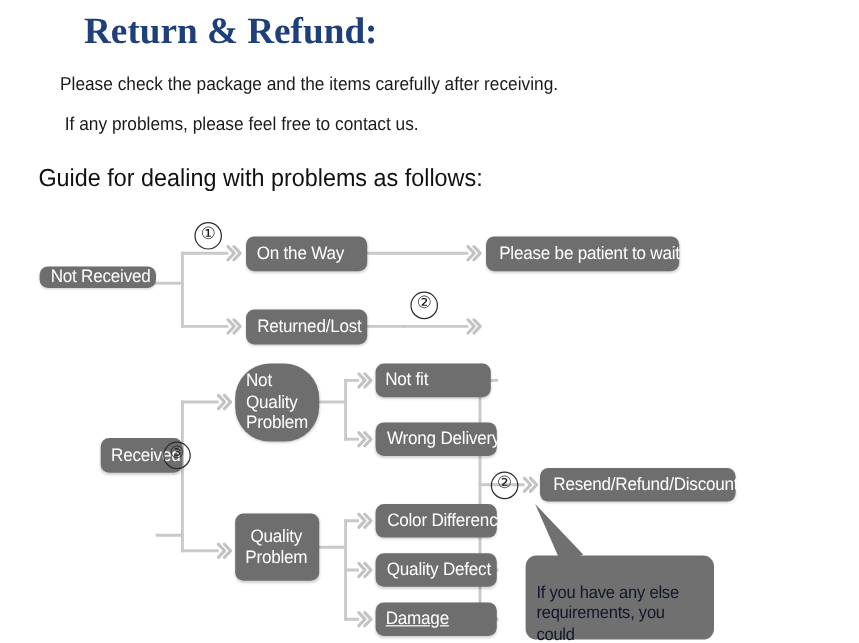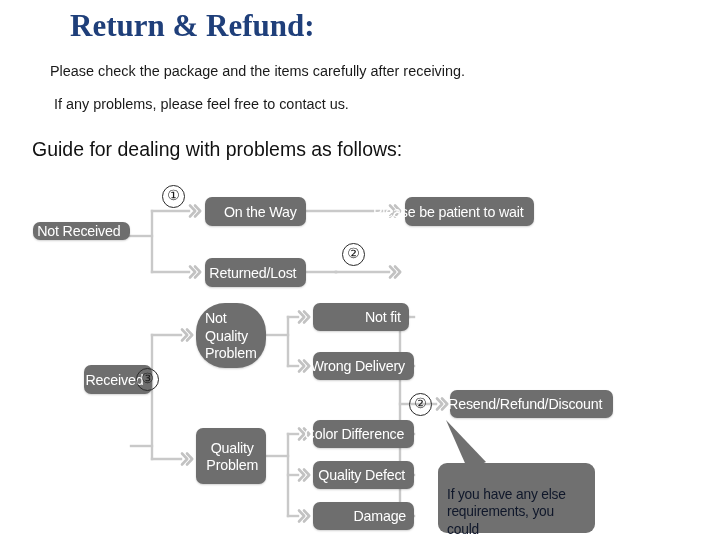--- a/index.html
+++ b/index.html
@@ -77,21 +77,21 @@
     position: absolute;
     box-sizing: border-box;
     background: #6e6e6e;
     border-radius: 7px;
     color: #ffffff;
     font-family: "Liberation Sans", sans-serif;
     font-size: 15px;
     line-height: 1.16;
     display: flex;
     align-items: center;
-    justify-content: flex-end;
+    justify-content: flex-start;
     text-align: center;
     padding: 0 7px;
     white-space: nowrap;
     box-shadow: 0 1px 2px rgba(0,0,0,0.18);
     letter-spacing: -0.2px;
   }
   .node.left-text {
     justify-content: flex-start;
     text-align: left;
     white-space: pre-line;
@@ -235,21 +235,21 @@
   </div>
 
   <div class="node" style="left:205px; top:197px; width:101px; height:29px;">
     <span>On the Way</span>
   </div>
 
   <div class="node" style="left:205px; top:258px; width:101px; height:29px;">
     <span>Returned/Lost</span>
   </div>
 
-  <div class="node" style="left:405px; top:197px; width:129px; height:29px;">
+  <div class="node" style="left:405px; top:197px; width:161px; height:29px;">
     <span>Please be patient to wait</span>
   </div>
 
 
   <div class="node" style="left:44px; top:365px; width:68px; height:29px;margin-left:40px;">
     <span>Received</span>
   </div>
 
   <div class="node left-text multi" style="left:196px; top:303px; width:70px; height:65px;border-radius:29px;">
     <span>Not
@@ -271,21 +271,21 @@
   </div>
 
   <div class="node" style="left:313px; top:420px; width:101px; height:28px;">
     <span>Color Difference</span>
   </div>
 
   <div class="node" style="left:313px; top:461px; width:101px; height:28px;">
     <span>Quality Defect</span>
   </div>
 
-  <div class="node" style="left:313px; top:502px; width:101px; height:28px;">
+  <div class="node" style="left:313px; top:502px; width:101px; height:28px;text-decoration:underline;">
     <span>Damage</span>
   </div>
 
   <div class="node" style="left:450px; top:390px; width:163px; height:28px;">
     <span>Resend/Refund/Discount</span>
   </div>
 
   <div class="step-marker" style="left:162px; top:185px;">
     <span>①</span>
   </div>

